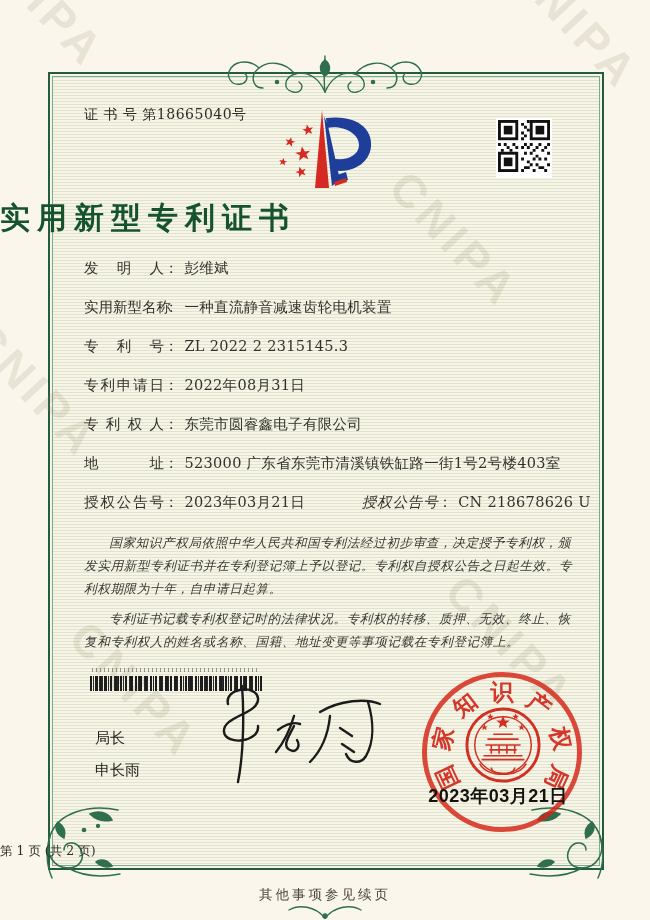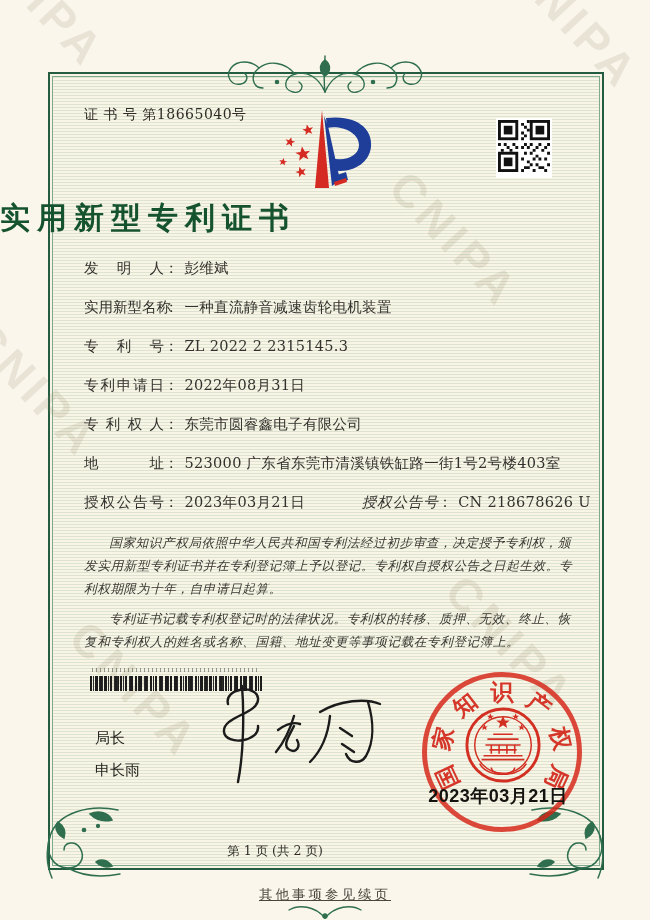--- a/index.html
+++ b/index.html
@@ -62,24 +62,24 @@
   
   .seal{position:absolute;left:422px;top:672px;width:150px;height:150px;z-index:3;
         border:5px solid rgba(214,38,24,.88);border-radius:50%;opacity:.95;}
   .seal-char{position:absolute;left:50%;top:50%;font-size:23px;font-weight:bold;
              color:rgba(210,34,22,.95);font-family:"DejaVu Serif",serif;}
   .emblem{position:absolute;left:37px;top:26px;}
   .seal-date{position:absolute;left:420px;top:784px;width:156px;text-align:center;z-index:4;
              font-size:18px;font-weight:bold;color:#15130f;
              font-family:"Liberation Sans",sans-serif;letter-spacing:.5px;}
 
-  .page-num{position:absolute;left:0;top:843px;width:550px;text-align:center;
+  .page-num{position:absolute;left:0;top:843px;width:550px;text-align:left;
             font-size:12.5px;color:#2e2c27;z-index:3;}
   .footer-note{position:absolute;left:0;top:886px;width:650px;text-align:center;
-               font-size:13.5px;letter-spacing:3px;color:#4a463e;z-index:3;text-decoration:underline;}
+               font-size:13.5px;letter-spacing:3px;color:#4a463e;z-index:3;}
 </style>
 </head>
 <body>
 
 <div class="page">
 
   <div class="panel"></div>
 
   <div class="wm" style="left:-42px;top:-28px;">CNIPA</div>
   <div class="wm" style="left:492px;top:-6px;">CNIPA</div>

